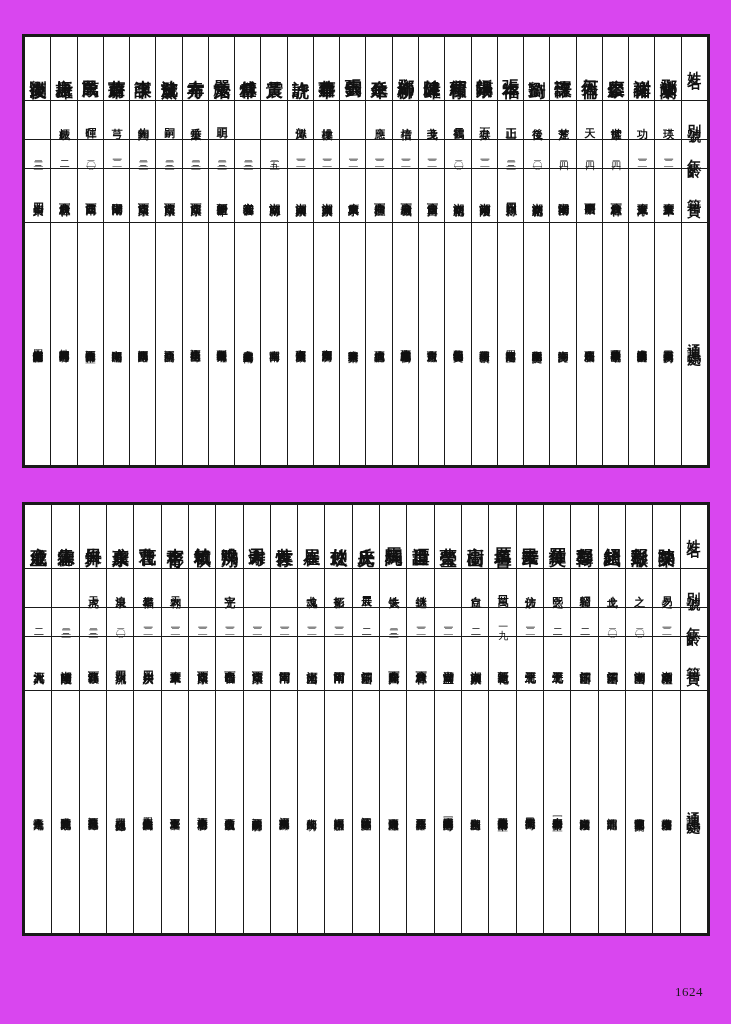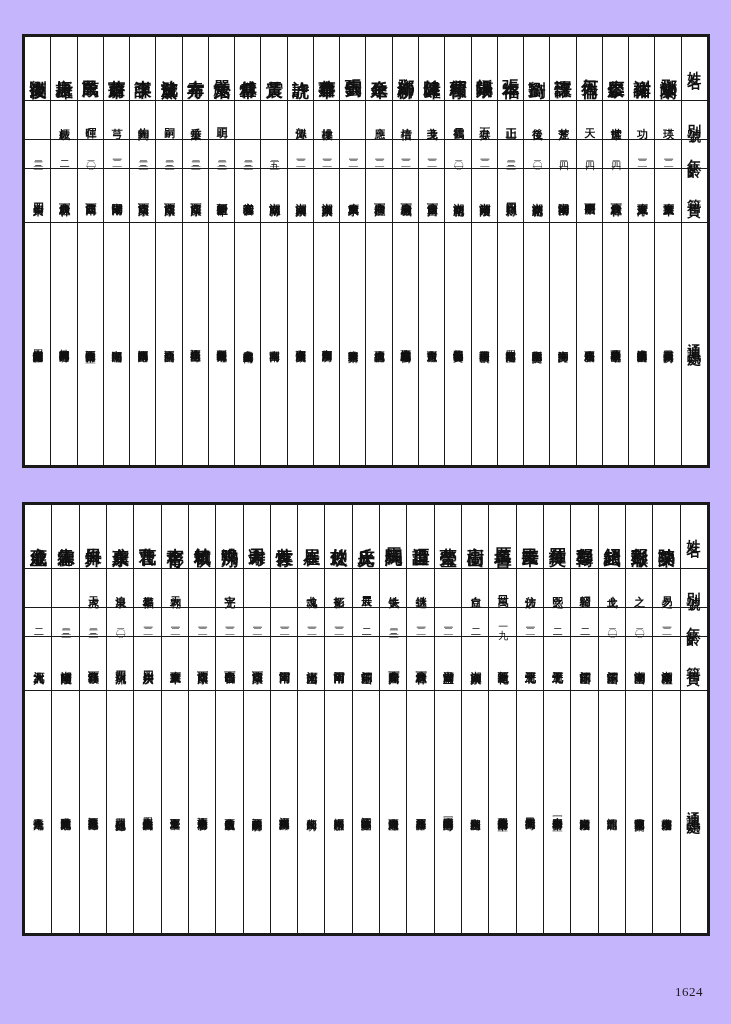--- a/index.html
+++ b/index.html
@@ -12,21 +12,21 @@
     height: 1024px;
     font-family: "DejaVu Sans", sans-serif;
     color: #111;
     position: relative;
     overflow: hidden;
   }
   .page {
     position: relative;
     width: 731px;
     height: 1024px;
-    background: #c4b5fd;
+    background: #d946ef;
     box-sizing: border-box;
   }
 
   .roster {
     position: absolute;
     border: 2px solid #1a1a1a;
     box-sizing: border-box;
     background: #fff;
   }
   #roster-top { left: 22px; top: 34px; width: 688px; height: 434px; }

